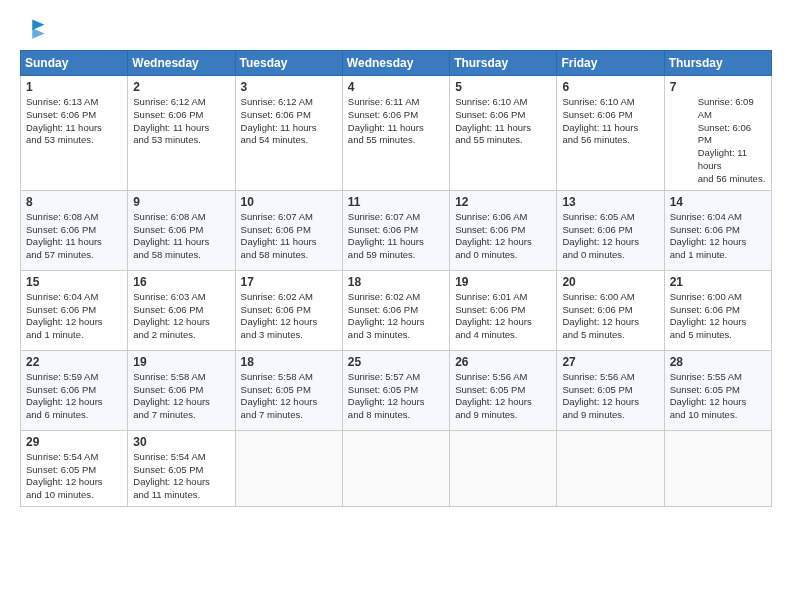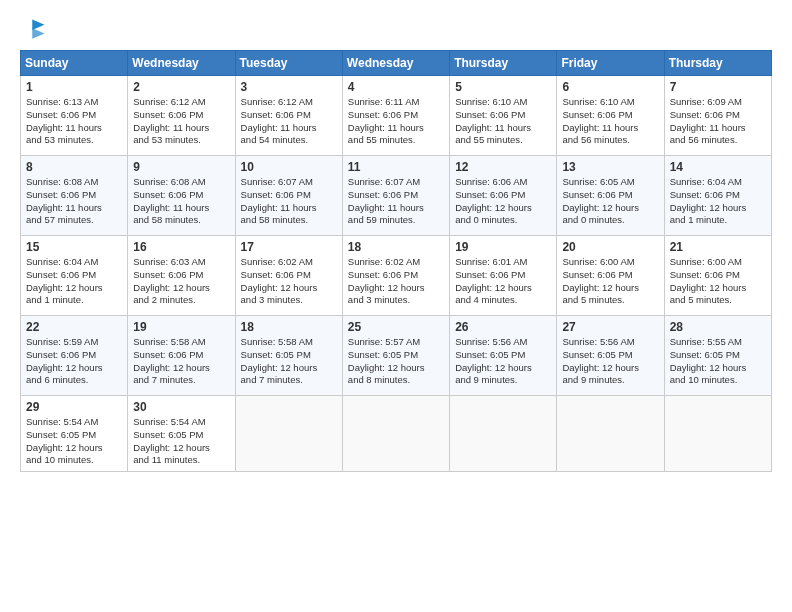--- a/index.html
+++ b/index.html
@@ -169,21 +169,21 @@
           </td>
           <td>
             <span class="day-num">6</span>
             <div class="cell-text" style="white-space: pre-line;">Sunrise: 6:10 AM
 Sunset: 6:06 PM
 Daylight: 11 hours
 and 56 minutes.</div>
           </td>
           <td>
             <span class="day-num">7</span>
-            <div class="cell-text" style="white-space: pre-line;">Sunrise: 6:09 AM
+            <div class="cell-text" style="white-space: pre-line; margin-left: 28px;">Sunrise: 6:09 AM
 Sunset: 6:06 PM
 Daylight: 11 hours
 and 56 minutes.</div>
           </td>
         </tr>
         <tr>
           <td>
             <span class="day-num">8</span>
             <div class="cell-text" style="white-space: pre-line;">Sunrise: 6:08 AM
 Sunset: 6:06 PM

